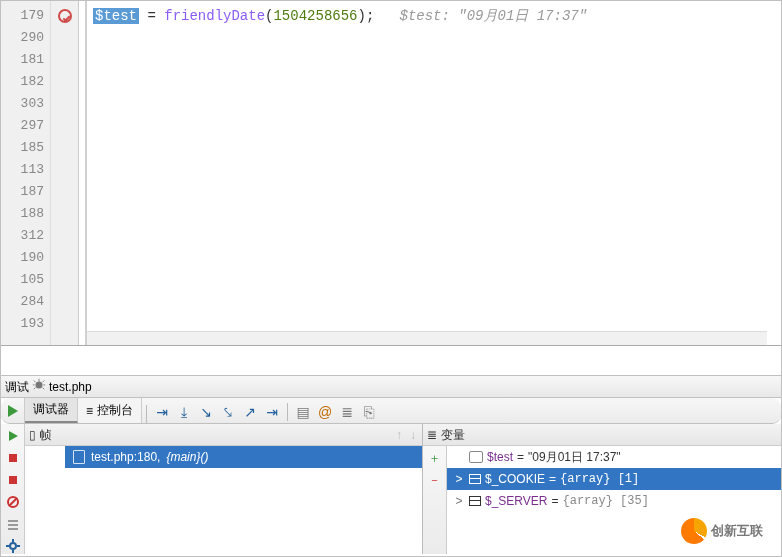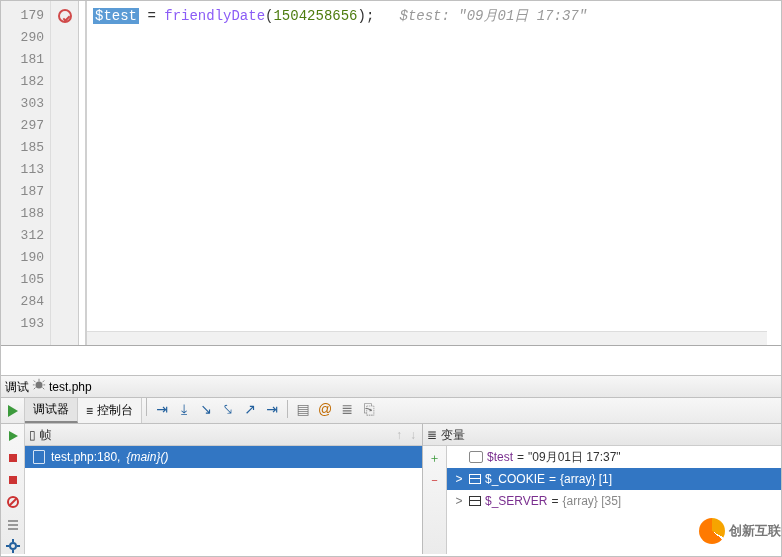--- a/index.html
+++ b/index.html
@@ -100,21 +100,22 @@
   .bug-icon{
     display:inline-block;width:14px;height:14px;
     color:#555;
   }
 
   .toolbar-row{
     height:26px;
     background:linear-gradient(#f7f7f7,#ebebeb);
     border-bottom:1px solid #c0c0c0;
     display:flex;
-    align-items:flex-start;
+    align-items:flex-end;
+    border-radius:9px;
   }
   .run-btn{
     width:24px;height:100%;
     display:flex;align-items:center;justify-content:center;
     border-right:1px solid #ccc;
   }
   .tri-green{
     width:0;height:0;border-top:6px solid transparent;
     border-bottom:6px solid transparent;border-left:10px solid #3c9a3c;
   }
@@ -168,20 +169,21 @@
   .panel-header .spacer{flex:1;}
   .arrow-btn{color:#bbb;padding:0 2px;}
 
   .frames-list{flex:1;overflow:hidden;background:#fff;}
   .frame-sel{
     background:#3276c3;color:#fff;
     height:22px;line-height:22px;
     padding-left:8px;
     display:flex;align-items:center;gap:6px;
     font-style:italic;
+    margin-left:40px;
   }
   .frame-sel .fname{font-style:normal;}
   .file-glyph{
     display:inline-block;width:12px;height:14px;
     border:1px solid rgba(255,255,255,0.8);border-radius:1px;
     position:relative;
   }
 
   .vars-toolbar{
     width:24px;
@@ -193,34 +195,34 @@
   .vars-body{display:flex;flex:1;}
   .vars-tree{flex:1;background:#fff;font-family:"Segoe UI",sans-serif;}
   .var-row{
     height:22px;display:flex;align-items:center;
     padding-left:6px;gap:4px;
     color:#333;
   }
   .var-row .tw{width:12px;text-align:center;color:#777;}
   .var-row .vname{color:#7a2f8f;}
   .var-row .vval{color:#333;}
-  .var-row .vtype{color:#888;}
+  .var-row .vtype{color:#888;font-family:Liberation Mono, monospace;}
   .var-row.sel{background:#3276c3;color:#fff;}
   .var-row.sel .vname,.var-row.sel .vval,.var-row.sel .vtype,.var-row.sel .tw{color:#fff;}
   .obj-ico{
     display:inline-block;width:12px;height:10px;border:1px solid currentColor;
     position:relative;
   }
   .obj-ico::before{content:"";position:absolute;left:0;right:0;top:3px;border-top:1px solid currentColor;}
   .fx-ico{display:inline-block;width:14px;height:12px;border:1px solid #888;border-radius:2px;position:relative;color:#555;}
 
   .watermark{
     position:absolute;right:0;bottom:0;width:100px;height:50px;
     pointer-events:none;
-    display:flex;align-items:center;justify-content:flex-end;
+    display:flex;align-items:center;justify-content:flex-start;
     font-size:13px;color:#777;font-weight:bold;
   }
   .watermark .c{
     width:26px;height:26px;border-radius:50%;
     background:conic-gradient(#f6a400 0 120deg,#fff 120deg 130deg,#ff7a00 130deg 360deg);
     margin-right:4px;
   }
 </style>
 </head>
 <body>

